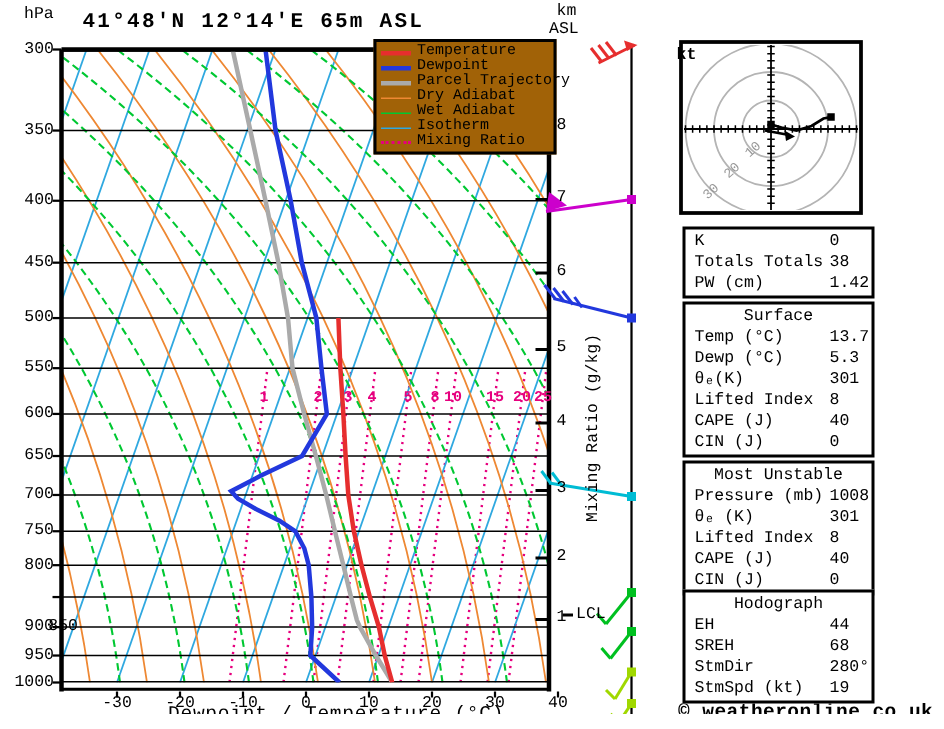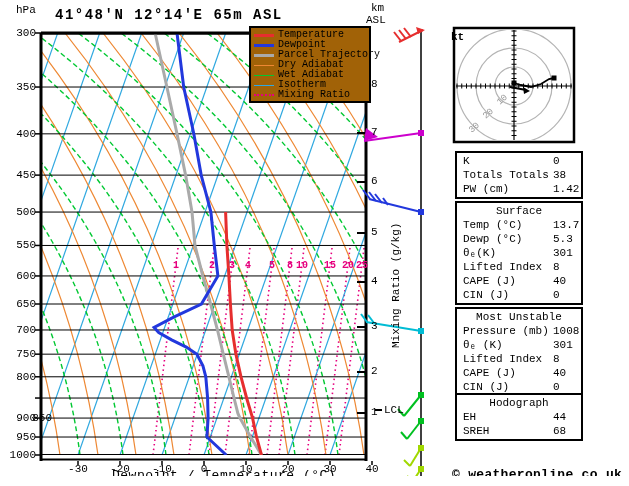--- a/index.html
+++ b/index.html
@@ -399,15 +399,17 @@
         <div class="statrow"><span>Pressure (mb)</span><span class="val">1008</span></div>
         <div class="statrow"><span>θₑ (K)</span><span class="val">301</span></div>
         <div class="statrow"><span>Lifted Index</span><span class="val">8</span></div>
         <div class="statrow"><span>CAPE (J)</span><span class="val">40</span></div>
         <div class="statrow"><span>CIN (J)</span><span class="val">0</span></div>
       </div>
       <div class="abs statbox" style="left:455px;top:393px;">
         <div class="hdr">Hodograph</div>
         <div class="statrow"><span>EH</span><span class="val">44</span></div>
         <div class="statrow"><span>SREH</span><span class="val">68</span></div>
+        <div class="statrow"><span>StmDir</span><span class="val">280°</span></div>
+        <div class="statrow"><span>StmSpd (kt)</span><span class="val">19</span></div>
       </div>
     </div>
 </div>
 
 </body></html>

